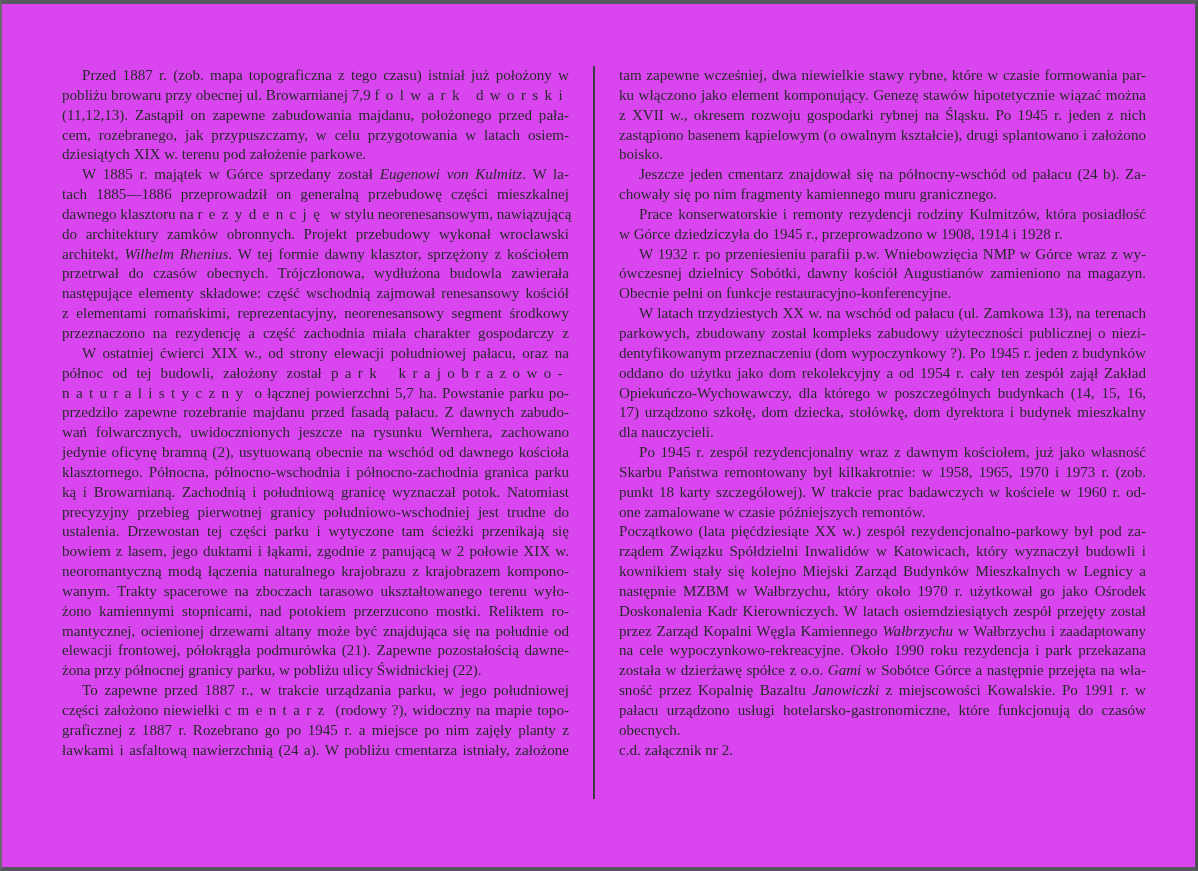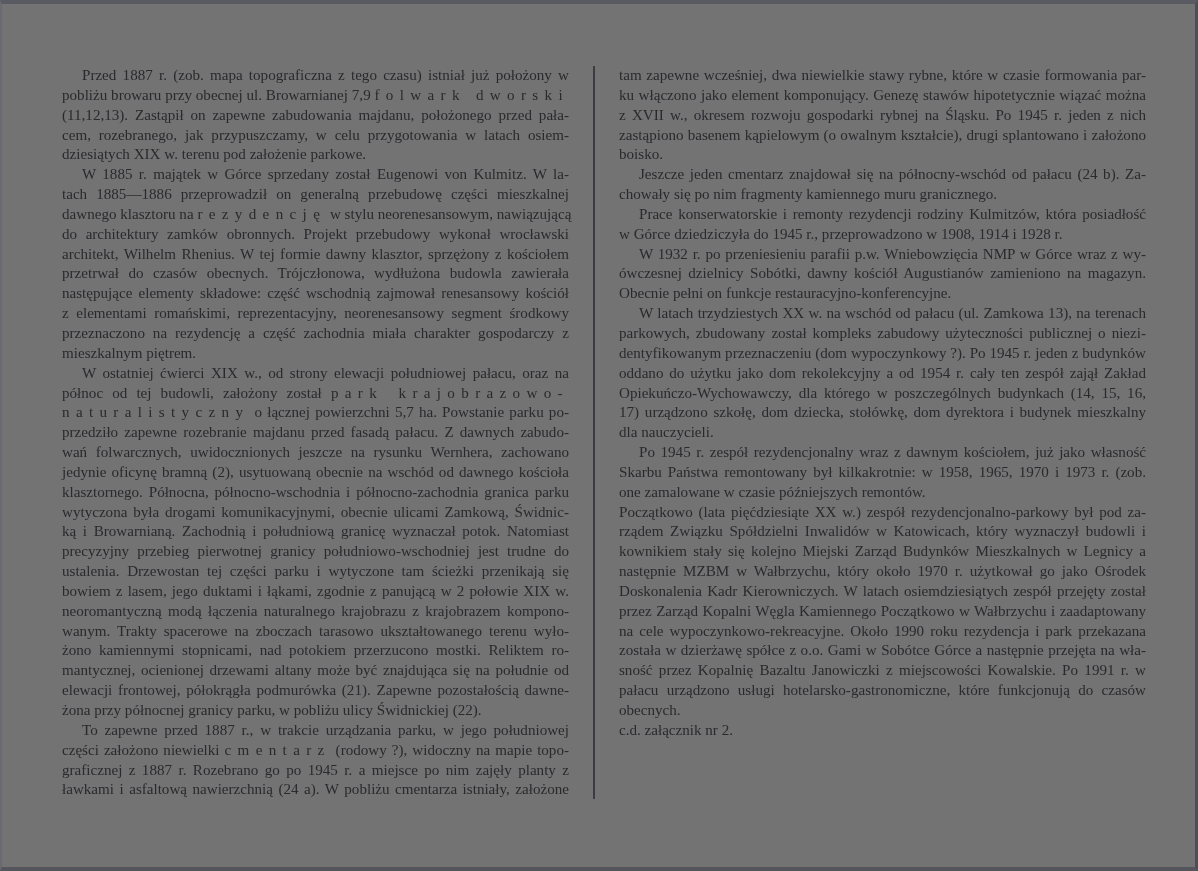--- a/index.html
+++ b/index.html
@@ -12,21 +12,21 @@
     height: 871px;
     overflow: hidden;
     position: relative;
   }
   .page {
     position: absolute;
     left: 0; top: 0;
     width: 1198px;
     height: 871px;
     box-sizing: border-box;
-    background: #737373;
+    background: #d946ef;
     border-top: 4px solid #5a5a62;
     border-bottom: 4px solid #55555c;
     border-left: 2px solid #6a6a72;
     border-right: 3px solid #4e4e56;
   }
   .column {
     position: absolute;
     top: 62px;
     font-family: "Liberation Serif", "DejaVu Serif", serif;
     font-size: 15.1px;
@@ -46,50 +46,48 @@
   .line {
     display: block;
     white-space: nowrap;
     text-align: justify;
     text-align-last: justify;
     height: 19.85px;
   }
   .line.last { text-align-last: left; }
   .line.indent { padding-left: 20px; }
   .sp { letter-spacing: 0.42em; font-family: Liberation Serif, serif; }
-  .it { }
+  .it { font-style: italic; }
 </style>
 </head>
 <body>
 
 <div class="page">
   <div class="column col-left">
       <span class="line indent"><span>Przed 1887 r. (zob. mapa topograficzna z tego czasu) istniał już położony w</span></span>
       <span class="line"><span>pobliżu browaru przy obecnej ul. Browarnianej 7,9 </span><span class="sp">folwark dworski</span></span>
       <span class="line"><span>(11,12,13). Zastąpił on zapewne zabudowania majdanu, położonego przed pała-</span></span>
       <span class="line"><span>cem, rozebranego, jak przypuszczamy, w celu przygotowania w latach osiem-</span></span>
       <span class="line last"><span>dziesiątych XIX w. terenu pod założenie parkowe.</span></span>
       <span class="line indent"><span>W 1885 r. majątek w Górce sprzedany został </span><span class="it">Eugenowi von Kulmitz</span><span>. W la-</span></span>
       <span class="line"><span>tach 1885—1886 przeprowadził on generalną przebudowę części mieszkalnej</span></span>
       <span class="line"><span>dawnego klasztoru na </span><span class="sp">rezydencję</span><span> w stylu neorenesansowym, nawiązującą</span></span>
       <span class="line"><span>do architektury zamków obronnych. Projekt przebudowy wykonał wrocławski</span></span>
       <span class="line"><span>architekt, </span><span class="it">Wilhelm Rhenius</span><span>. W tej formie dawny klasztor, sprzężony z kościołem</span></span>
       <span class="line"><span>przetrwał do czasów obecnych. Trójczłonowa, wydłużona budowla zawierała</span></span>
       <span class="line"><span>następujące elementy składowe: część wschodnią zajmował renesansowy kościół</span></span>
       <span class="line"><span>z elementami romańskimi, reprezentacyjny, neorenesansowy segment środkowy</span></span>
       <span class="line"><span>przeznaczono na rezydencję a część zachodnia miała charakter gospodarczy z</span></span>
-      <span class="line last"><span>mieszkalnym piętrem.</span></span>
       <span class="line indent"><span>W ostatniej ćwierci XIX w., od strony elewacji południowej pałacu, oraz na</span></span>
       <span class="line"><span>północ od tej budowli, założony został </span><span class="sp">park krajobrazowo-</span></span>
       <span class="line"><span class="sp">naturalistyczny</span><span> o łącznej powierzchni 5,7 ha. Powstanie parku po-</span></span>
       <span class="line"><span>przedziło zapewne rozebranie majdanu przed fasadą pałacu. Z dawnych zabudo-</span></span>
       <span class="line"><span>wań folwarcznych, uwidocznionych jeszcze na rysunku Wernhera, zachowano</span></span>
       <span class="line"><span>jedynie oficynę bramną (2), usytuowaną obecnie na wschód od dawnego kościoła</span></span>
       <span class="line"><span>klasztornego. Północna, północno-wschodnia i północno-zachodnia granica parku</span></span>
-      <span class="line"><span>wytyczona była drogami komunikacyjnymi, obecnie ulicami Zamkową, Świdnic-</span></span>
       <span class="line"><span>ką i Browarnianą. Zachodnią i południową granicę wyznaczał potok. Natomiast</span></span>
       <span class="line"><span>precyzyjny przebieg pierwotnej granicy południowo-wschodniej jest trudne do</span></span>
       <span class="line"><span>ustalenia. Drzewostan tej części parku i wytyczone tam ścieżki przenikają się</span></span>
       <span class="line"><span>bowiem z lasem, jego duktami i łąkami, zgodnie z panującą w 2 połowie XIX w.</span></span>
       <span class="line"><span>neoromantyczną modą łączenia naturalnego krajobrazu z krajobrazem kompono-</span></span>
       <span class="line"><span>wanym. Trakty spacerowe na zboczach tarasowo ukształtowanego terenu wyło-</span></span>
       <span class="line"><span>żono kamiennymi stopnicami, nad potokiem przerzucono mostki. Reliktem ro-</span></span>
       <span class="line"><span>mantycznej, ocienionej drzewami altany może być znajdująca się na południe od</span></span>
       <span class="line"><span>elewacji frontowej, półokrągła podmurówka (21). Zapewne pozostałością dawne-</span></span>
       <span class="line last"><span>żona przy północnej granicy parku, w pobliżu ulicy Świdnickiej (22).</span></span>
@@ -114,27 +112,28 @@
       <span class="line last"><span>Obecnie pełni on funkcje restauracyjno-konferencyjne.</span></span>
       <span class="line indent"><span>W latach trzydziestych XX w. na wschód od pałacu (ul. Zamkowa 13), na terenach</span></span>
       <span class="line"><span>parkowych, zbudowany został kompleks zabudowy użyteczności publicznej o niezi-</span></span>
       <span class="line"><span>dentyfikowanym przeznaczeniu (dom wypoczynkowy ?). Po 1945 r. jeden z budynków</span></span>
       <span class="line"><span>oddano do użytku jako dom rekolekcyjny a od 1954 r. cały ten zespół zajął Zakład</span></span>
       <span class="line"><span>Opiekuńczo-Wychowawczy, dla którego w poszczególnych budynkach (14, 15, 16,</span></span>
       <span class="line"><span>17) urządzono szkołę, dom dziecka, stołówkę, dom dyrektora i budynek mieszkalny</span></span>
       <span class="line last"><span>dla nauczycieli.</span></span>
       <span class="line indent"><span>Po 1945 r. zespół rezydencjonalny wraz z dawnym kościołem, już jako własność</span></span>
       <span class="line"><span>Skarbu Państwa remontowany był kilkakrotnie: w 1958, 1965, 1970 i 1973 r. (zob.</span></span>
+      <span class="line"><span>punkt 18 karty szczegółowej). W trakcie prac badawczych w kościele w 1960 r. od-</span></span>
       <span class="line last"><span>one zamalowane w czasie późniejszych remontów.</span></span>
       <span class="line"><span>Początkowo (lata pięćdziesiąte XX w.) zespół rezydencjonalno-parkowy był pod za-</span></span>
       <span class="line"><span>rządem Związku Spółdzielni Inwalidów w Katowicach, który wyznaczył budowli i</span></span>
       <span class="line"><span>kownikiem stały się kolejno Miejski Zarząd Budynków Mieszkalnych w Legnicy a</span></span>
       <span class="line"><span>następnie MZBM w Wałbrzychu, który około 1970 r. użytkował go jako Ośrodek</span></span>
       <span class="line"><span>Doskonalenia Kadr Kierowniczych. W latach osiemdziesiątych zespół przejęty został</span></span>
-      <span class="line"><span>przez Zarząd Kopalni Węgla Kamiennego </span><span class="it">Początkowo</span><span> w Wałbrzychu i zaadaptowany</span></span>
+      <span class="line"><span>przez Zarząd Kopalni Węgla Kamiennego </span><span class="it">Wałbrzychu</span><span> w Wałbrzychu i zaadaptowany</span></span>
       <span class="line"><span>na cele wypoczynkowo-rekreacyjne. Około 1990 roku rezydencja i park przekazana</span></span>
       <span class="line"><span>została w dzierżawę spółce z o.o. </span><span class="it">Gami</span><span> w Sobótce Górce a następnie przejęta na wła-</span></span>
       <span class="line"><span>sność przez Kopalnię Bazaltu </span><span class="it">Janowiczki</span><span> z miejscowości Kowalskie. Po 1991 r. w</span></span>
       <span class="line"><span>pałacu urządzono usługi hotelarsko-gastronomiczne, które funkcjonują do czasów</span></span>
       <span class="line last"><span>obecnych.</span></span>
       <span class="line last"><span>c.d. załącznik nr 2.</span></span>
     </div>
 </div>
 
 </body></html>

